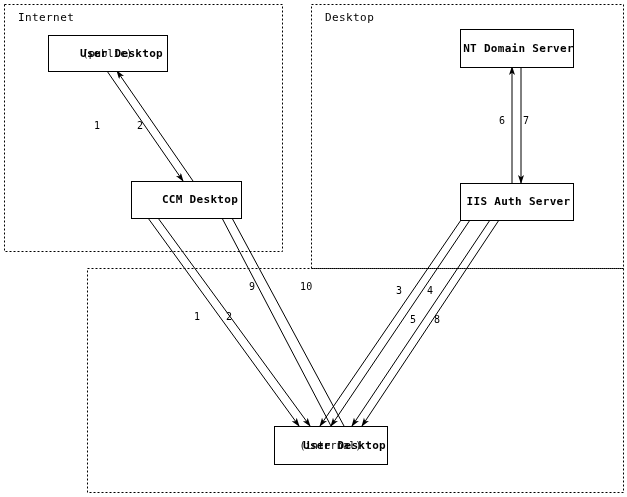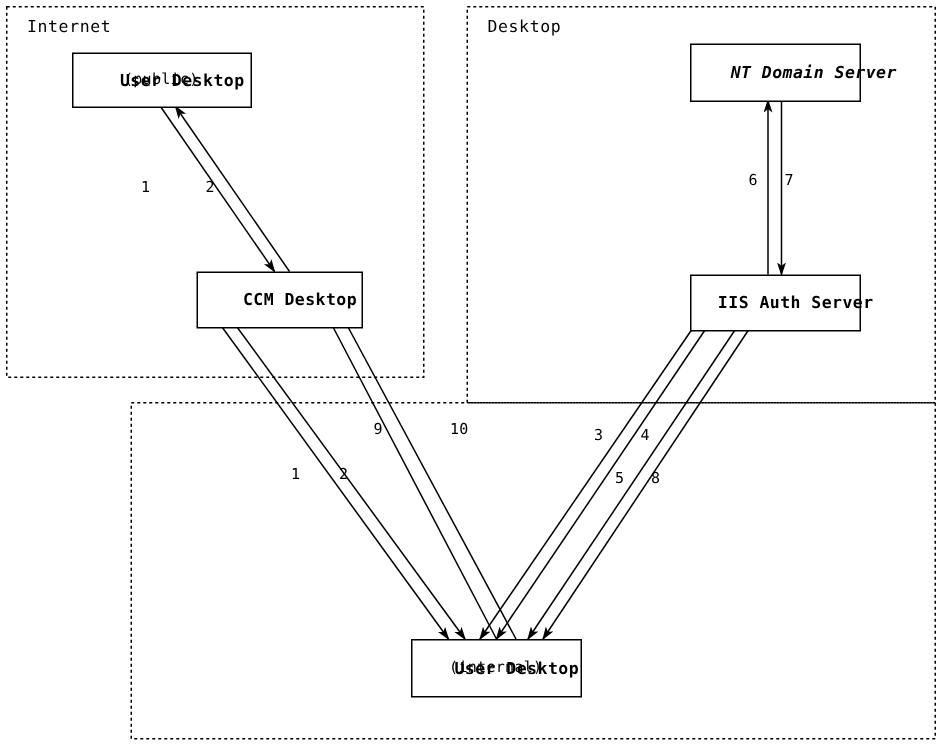--- a/index.html
+++ b/index.html
@@ -109,24 +109,24 @@
       <div class="zone-label" style="left: 325px; top: 11px;">Desktop</div>
     </div>
   <div id="node-texts">
       <div class="node-box-text" style="left: 48px; top: 35px; width: 119px; height: 36px;">
         <div class="node-label">User Desktop</div>
         <div class="node-sub">(public)</div>
       </div>
       <div class="node-box-text" style="left: 131px; top: 181px; width: 110px; height: 37px;">
         <div class="node-label">CCM Desktop</div>
       </div>
-      <div class="node-box-text" style="left: 472px; top: 29px; width: 113px; height: 38px; font-style: italic;">
+      <div class="node-box-text" style="left: 448px; top: 29px; width: 113px; height: 38px;">
         <div class="node-label">NT Domain Server</div>
       </div>
-      <div class="node-box-text" style="left: 460px; top: 183px; width: 113px; height: 37px;">
+      <div class="node-box-text" style="left: 448px; top: 183px; width: 113px; height: 37px;">
         <div class="node-label">IIS Auth Server</div>
       </div>
       <div class="node-box-text" style="left: 274px; top: 426px; width: 113px; height: 38px;">
         <div class="node-label">User Desktop</div>
         <div class="node-sub">(internal)</div>
       </div>
     </div>
   <div id="edge-labels">
       <div class="edge-label" style="left: 94px; top: 120px;">1</div>
       <div class="edge-label" style="left: 137px; top: 120px;">2</div>

